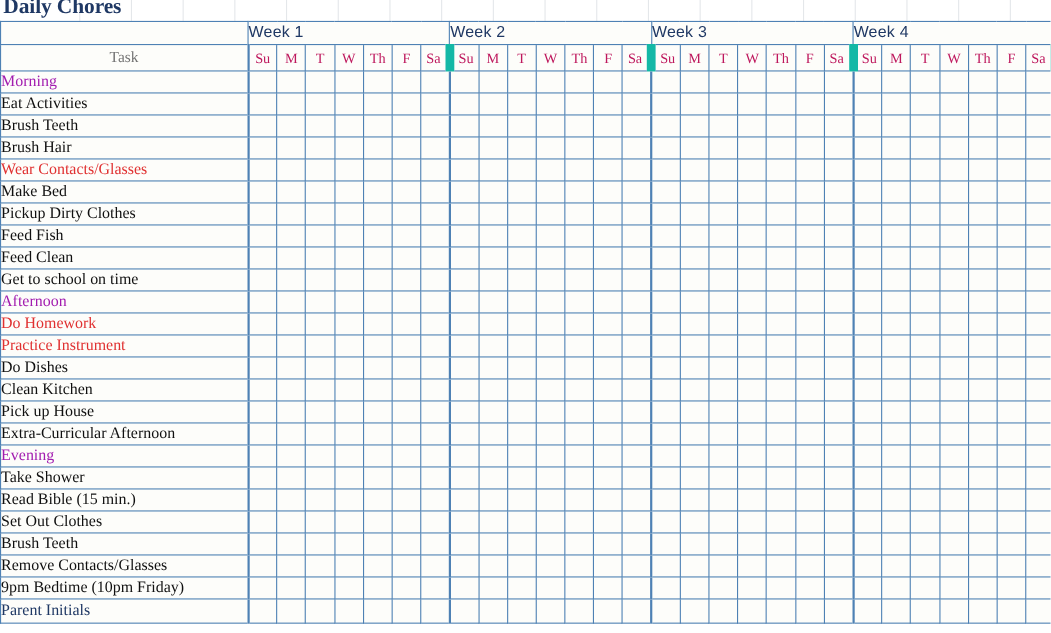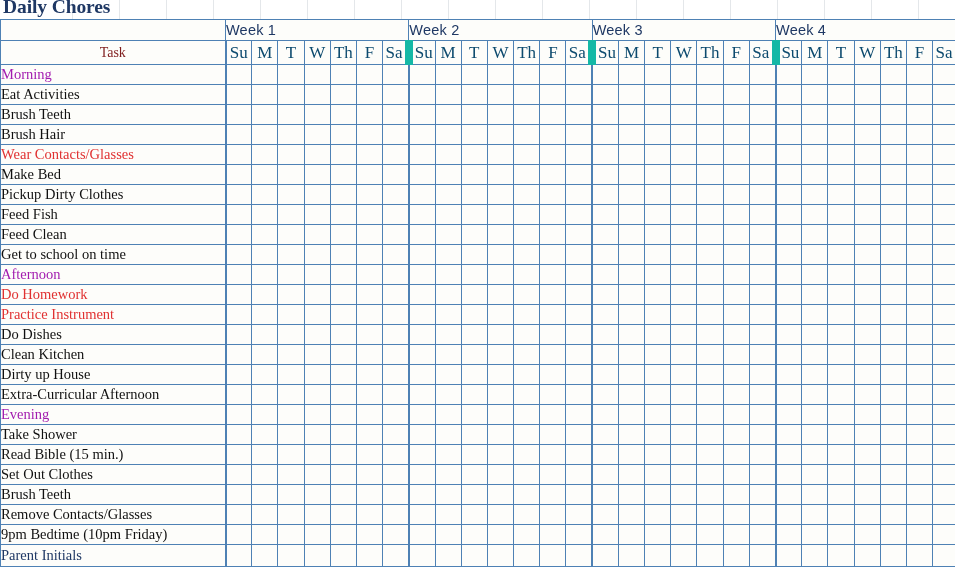--- a/index.html
+++ b/index.html
@@ -88,21 +88,21 @@
   td.task-head {
     border-left: 1px solid #4e81b4;
     border-right: 2px solid #4e81b4;
     border-bottom: 2px solid #4e81b4;
     background: #ffffff;
     text-align: center;
     vertical-align: middle;
     font-family: "Liberation Serif", "DejaVu Serif", serif;
     font-weight: bold;
     font-size: 14px;
-    color: #7f1d1d;
+    color: #737373;
   }
   td.week-head {
     border-top: 2px solid #4e81b4;
     border-bottom: 1px solid #4e81b4;
     border-left: 1px solid #4e81b4;
     border-right: 2px solid #4e81b4;
     background: #ffffff;
     text-align: left;
     vertical-align: middle;
     font-family: "Liberation Sans", "DejaVu Sans", sans-serif;
@@ -110,22 +110,22 @@
     font-size: 14.5px;
     color: #1f3864;
     letter-spacing: 0.2px;
   }
   td.day-head {
     background: #ffffff;
     text-align: center;
     vertical-align: middle;
     font-family: "Liberation Serif", "DejaVu Serif", serif;
     font-weight: bold;
-    font-size: 17px;
-    color: #0c4a6e;
+    font-size: 13px;
+    color: #be185d;
     border-top: 1px solid #9bb7d4;
     border-bottom: 2px solid #4e81b4;
     border-left: 1px solid #9bb7d4;
     border-right: 1px solid #9bb7d4;
   }
   td.day-head.wk-first { border-left: 2px solid #4e81b4; }
   td.day-head.wk-last  { border-right: 8px solid #14b8a6; }
 
   
   tr.section-row { height: 20px; }
@@ -759,21 +759,21 @@
           <td class="check-cell wk-last"></td>
           <td class="check-cell wk-first"></td>
           <td class="check-cell"></td>
           <td class="check-cell"></td>
           <td class="check-cell"></td>
           <td class="check-cell"></td>
           <td class="check-cell"></td>
           <td class="check-cell wk-last"></td>
         </tr>
         <tr class="task-row">
-          <td class="task-name">Dirty up House</td>
+          <td class="task-name">Pick up House</td>
           <td class="check-cell wk-first"></td>
           <td class="check-cell"></td>
           <td class="check-cell"></td>
           <td class="check-cell"></td>
           <td class="check-cell"></td>
           <td class="check-cell"></td>
           <td class="check-cell wk-last"></td>
           <td class="check-cell wk-first"></td>
           <td class="check-cell"></td>
           <td class="check-cell"></td>

